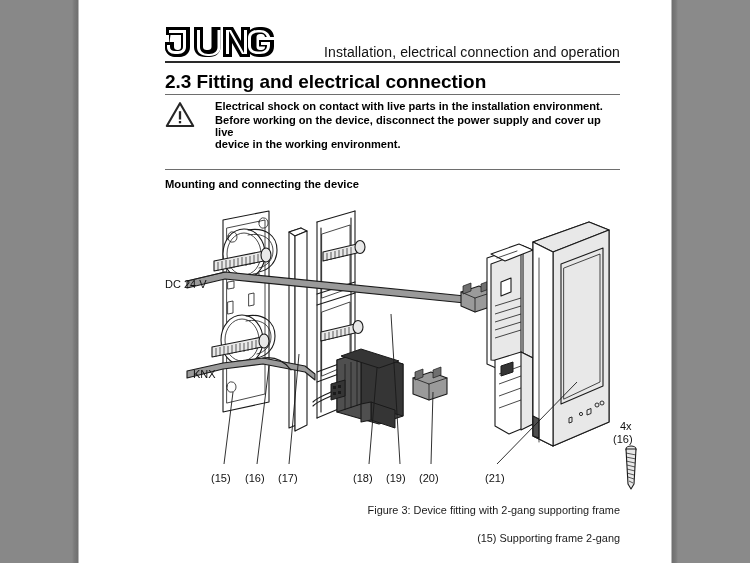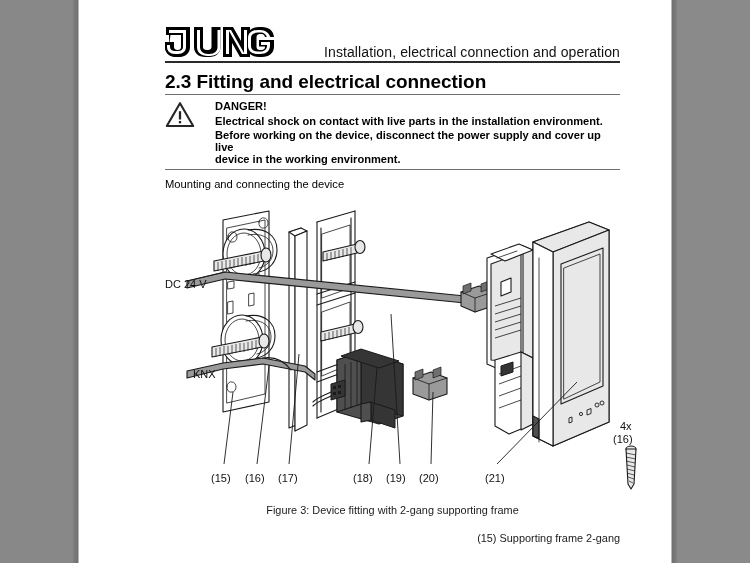--- a/index.html
+++ b/index.html
@@ -126,41 +126,41 @@
     line-height: 15.2px;
   }
   .danger-text .ln { display: block; }
   .danger-text .ln.tight { line-height: 12px; }
 
   .subheading {
     position: absolute;
     left: 86px;
     top: 178px;
     font-size: 11.2px;
-    font-weight: normal;
+    font-weight: bold;
     color: #000;
     white-space: nowrap;
   }
 
   
   .figure {
     position: absolute;
     left: 86px;
     top: 206px;
     width: 492px;
     height: 292px;
   }
   .figure svg { display: block; }
 
   .fig-caption {
     position: absolute;
     left: 86px;
     top: 504px;
     width: 455px;
-    text-align: center;
+    text-align: right;
     font-size: 10.9px;
     color: #1a1a1a;
     white-space: nowrap;
   }
 
   .legend {
     position: absolute;
     left: 86px;
     top: 531px;
     width: 455px;
@@ -219,21 +219,20 @@
 
     <div class="danger-block">
       <div class="warn-icon">
         <svg width="30" height="27" viewBox="0 0 30 27" xmlns="http://www.w3.org/2000/svg">
           <path d="M15 2.2 L28.2 25 L1.8 25 Z" fill="none" stroke="#262626" stroke-width="2.1" stroke-linejoin="round"></path>
           <rect x="13.85" y="10.2" width="2.3" height="8.3" fill="#262626"></rect>
           <rect x="13.85" y="20.0" width="2.3" height="2.3" fill="#262626"></rect>
         </svg>
       </div>
       <div class="danger-text">
-        <span class="ln">DANGER!</span>
         <span class="ln">Electrical shock on contact with live parts in the installation environment.</span>
         <span class="ln tight">Before working on the device, disconnect the power supply and cover up live</span>
         <span class="ln tight">device in the working environment.</span>
       </div>
     </div>
 
     <div class="rule rule-under-danger"></div>
 
     <div class="subheading">Mounting and connecting the device</div>
 

